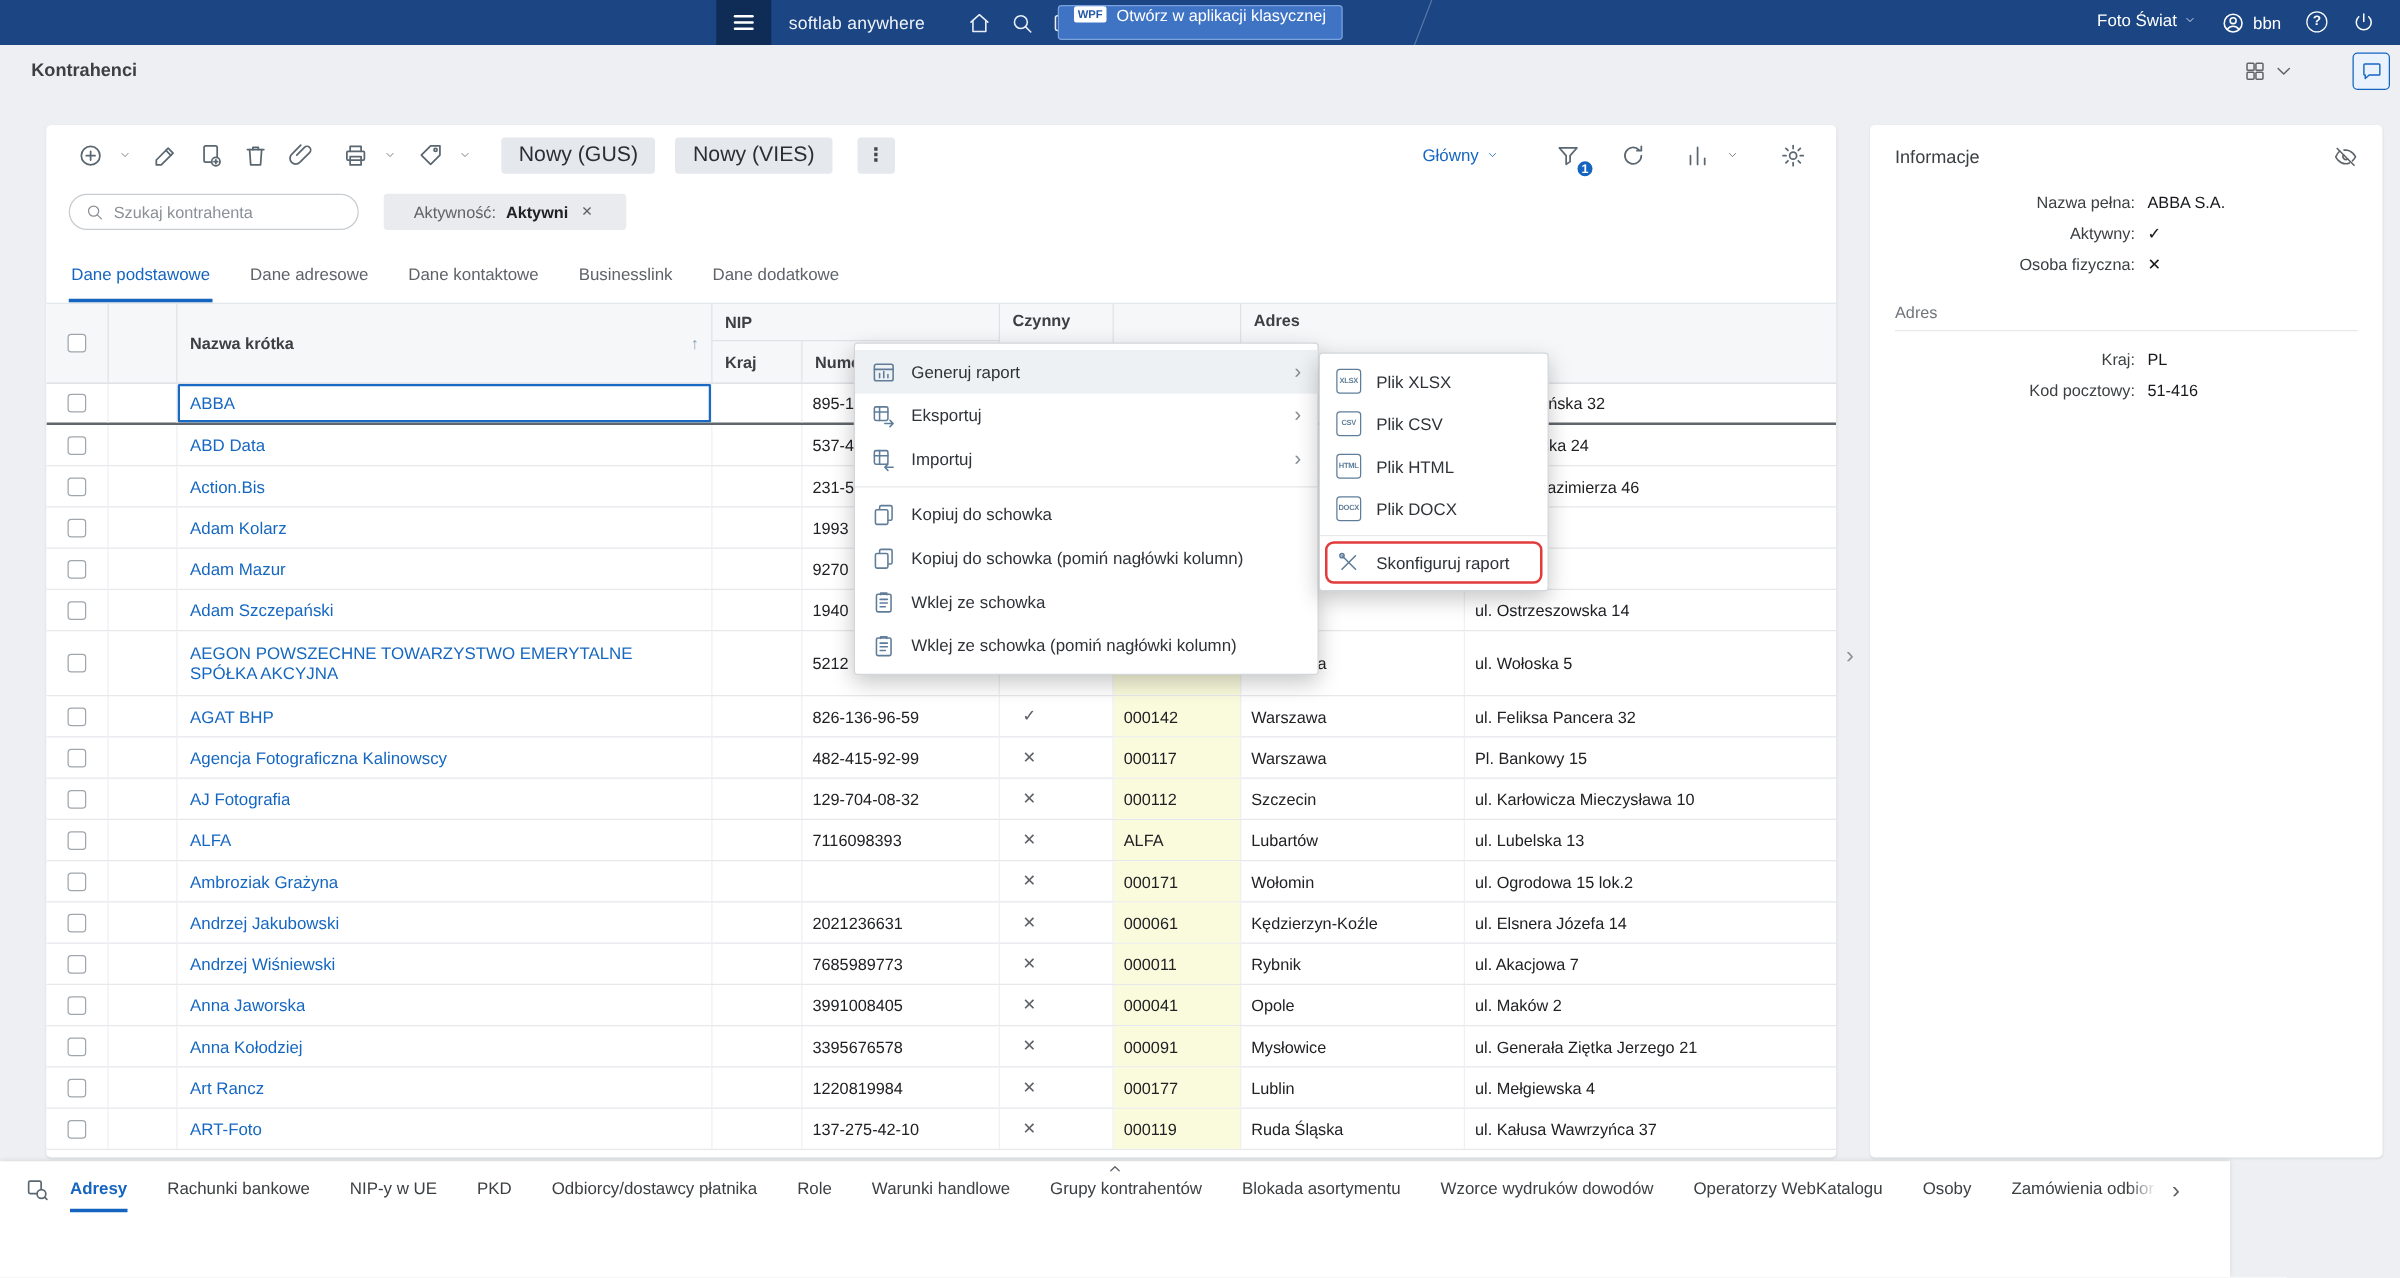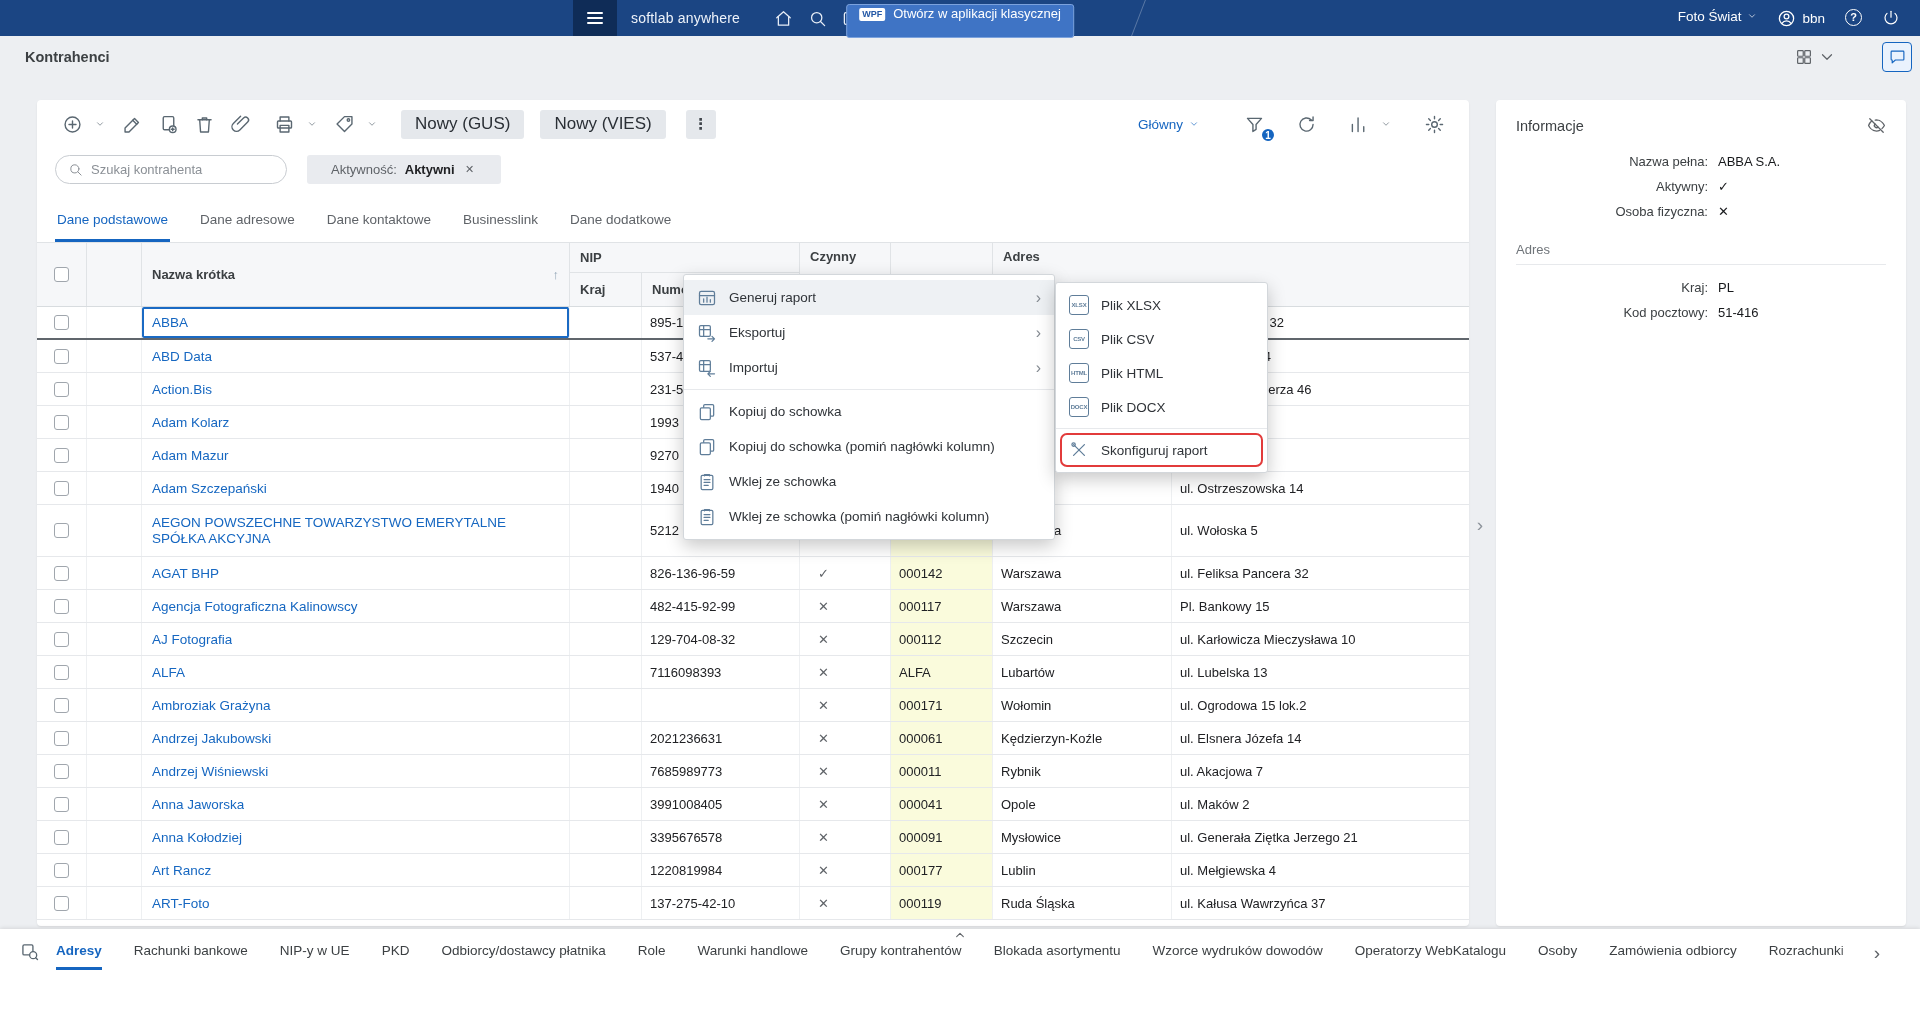--- a/index.html
+++ b/index.html
@@ -18,21 +18,21 @@
   
   .topbar{position:absolute;top:0;left:0;right:0;height:36px;background:var(--topbar);color:#eef3fa;display:flex;align-items:center;z-index:20}
   .tb-dark{position:absolute;left:0;top:0;bottom:0;width:572px;background:var(--topbar-dark);clip-path:polygon(0 0,100% 0,calc(100% - 14px) 100%,0 100%)}
   .tb-diag{position:absolute;left:566px;top:0;height:36px;width:1px;background:rgba(255,255,255,.28);transform:skewX(-21deg)}
   .topbar>*{position:relative;z-index:2}
   .hamb{width:44px;height:36px;background:#0f2c57;display:flex;flex-direction:column;gap:3px;align-items:center;justify-content:center}
   .hamb i{display:block;width:16px;height:2px;background:#fff;border-radius:1px}
   .brand{font-size:14px;margin:0 26px 0 14px;letter-spacing:.2px;white-space:nowrap}
   .tbicon{width:34px;height:36px;display:flex;align-items:center;justify-content:center;color:#e8eef7}
   .tbicon svg{width:19px;height:19px}
-  .classic-btn{position:absolute;left:50%;transform:translateX(-50%);top:4px;height:28px;background:#3f74c5;border:1px solid #7ba2dd;border-radius:3px;display:flex;align-items:flex-end;gap:8px;padding:16px 12px;color:#fff;font-size:13px;white-space:nowrap}
+  .classic-btn{position:absolute;left:50%;transform:translateX(-50%);top:4px;height:28px;background:#3f74c5;border:1px solid #7ba2dd;border-radius:3px;display:flex;align-items:flex-start;gap:8px;padding:0 12px;color:#fff;font-size:13px;white-space:nowrap}
   .wpf{background:#fff;color:#2458a6;font-size:9px;font-weight:700;border-radius:2px;padding:2px 3px;line-height:1}
   .tb-right{margin-left:auto;display:flex;align-items:flex-start;gap:20px;padding-right:20px}
   .tbtext{display:flex;align-items:center;gap:6px;font-size:13.5px;color:#fff;white-space:nowrap}
   .chev{width:10px;height:10px}
   .qmark{display:flex;align-items:center;justify-content:center;width:17px;height:17px;border:1.5px solid #fff;border-radius:50%;font-size:11px;font-weight:700}
   .qmark::after{content:"?"}
 
   
   .pagebar{position:absolute;top:36px;left:0;right:0;height:41px;display:flex;align-items:center}
   .ptitle{font-size:14.5px;font-weight:700;color:#3c4043;padding-left:25px}
@@ -103,21 +103,21 @@
   .trow.tall .c-name .link{white-space:normal;line-height:16px}
   .c-name.sel{box-shadow:inset 0 0 0 2px #1a6ac4;border-radius:2px}
   .c-czynny{color:#5f6368;padding-left:18px;font-size:13px}
   .c-symbol{background:var(--yellow)}
   .c-street{border-right:none}
   .cb{display:block;width:15px;height:15px;border:1.5px solid #a0a6ad;border-radius:3px;background:#fff}
 
   
   .menu{position:absolute;background:#fff;border:1px solid #d3d7db;border-radius:3px;box-shadow:0 6px 18px rgba(0,0,0,.22);padding:5px 0;z-index:60}
   .main-menu{left:683px;top:274px;width:372px}
-  .sub-menu{left:1055px;top:282px;width:213px;z-index:61}
+  .sub-menu{left:1055px;top:282px;width:184px;z-index:61}
   .mitem{position:relative;height:35px;display:flex;align-items:center;gap:12px;padding:0 13px;font-size:13.5px;color:#2f3338;white-space:nowrap}
   .mitem.sm{height:34px}
   .mitem.open{background:#eef1f4}
   .mi-ic{width:20px;height:20px;color:var(--menuicon);flex:none}
   .mi-ic svg{width:20px;height:20px;stroke-width:1.5}
   .mi-lb{flex:1;overflow:hidden;text-overflow:ellipsis}
   .mi-chev{color:#858b92;font-size:16px;line-height:1}
   .mi-chev::after{content:"›"}
   .msep{height:1px;background:#e7e9ec;margin:4px 0}
   .file-ic{width:20px;height:20px;border:1.3px solid var(--menuicon);border-radius:3px;color:var(--menuicon);font-size:6px;font-weight:700;display:flex;align-items:center;justify-content:center;flex:none;letter-spacing:-.2px}
@@ -128,21 +128,21 @@
   .ihead .ititle{font-size:14.5px;color:#3c4043}
   .eyebtn{color:#5f6368}
   .eyebtn svg{width:19px;height:19px}
   .ifields{padding:4px 20px 0}
   .ifield{display:grid;grid-template-columns:192px 1fr;gap:0 10px;line-height:25px;font-size:13px}
   .ilabel{text-align:right;color:#3c4043}
   .ivalue{color:#17191c}
   .isection{margin:18px 20px 6px;padding-bottom:7px;border-bottom:1px solid #e7e9ec;color:#70757a;font-size:13px}
 
   
-  .bottombar{position:absolute;left:0;top:929px;width:1920px;height:93px;background:#fff;box-shadow:0 -1px 4px rgba(0,0,0,.1)}
+  .bottombar{position:absolute;left:0;top:929px;width:1784px;height:93px;background:#fff;box-shadow:0 -1px 4px rgba(0,0,0,.1)}
   .collapse{position:absolute;left:calc(50% - 14px);top:-1px;width:28px;height:14px;color:#5f6368;display:flex;align-items:center;justify-content:center}
   .collapse svg{width:16px;height:16px}
   .bicon{position:absolute;left:20px;top:13px;color:var(--icon)}
   .bicon svg{width:20px;height:20px}
   .btabs{display:flex;gap:32px;overflow:hidden;white-space:nowrap;margin:0 60px 0 56px}
   .btab{font-size:13.5px;color:#3c4043;padding:14px 0 9px;border-bottom:3px solid transparent;flex:none}
   .btab.active{color:var(--blue);font-weight:700;border-color:var(--blue)}
   .bchev{position:absolute;right:30px;top:8px;width:52px;height:32px;background:linear-gradient(90deg,rgba(255,255,255,0),#fff 45%);color:#5f6368;font-size:19px;display:flex;align-items:center;justify-content:flex-end;padding-right:10px}
   .bchev::after{content:"›"}
 </style>

